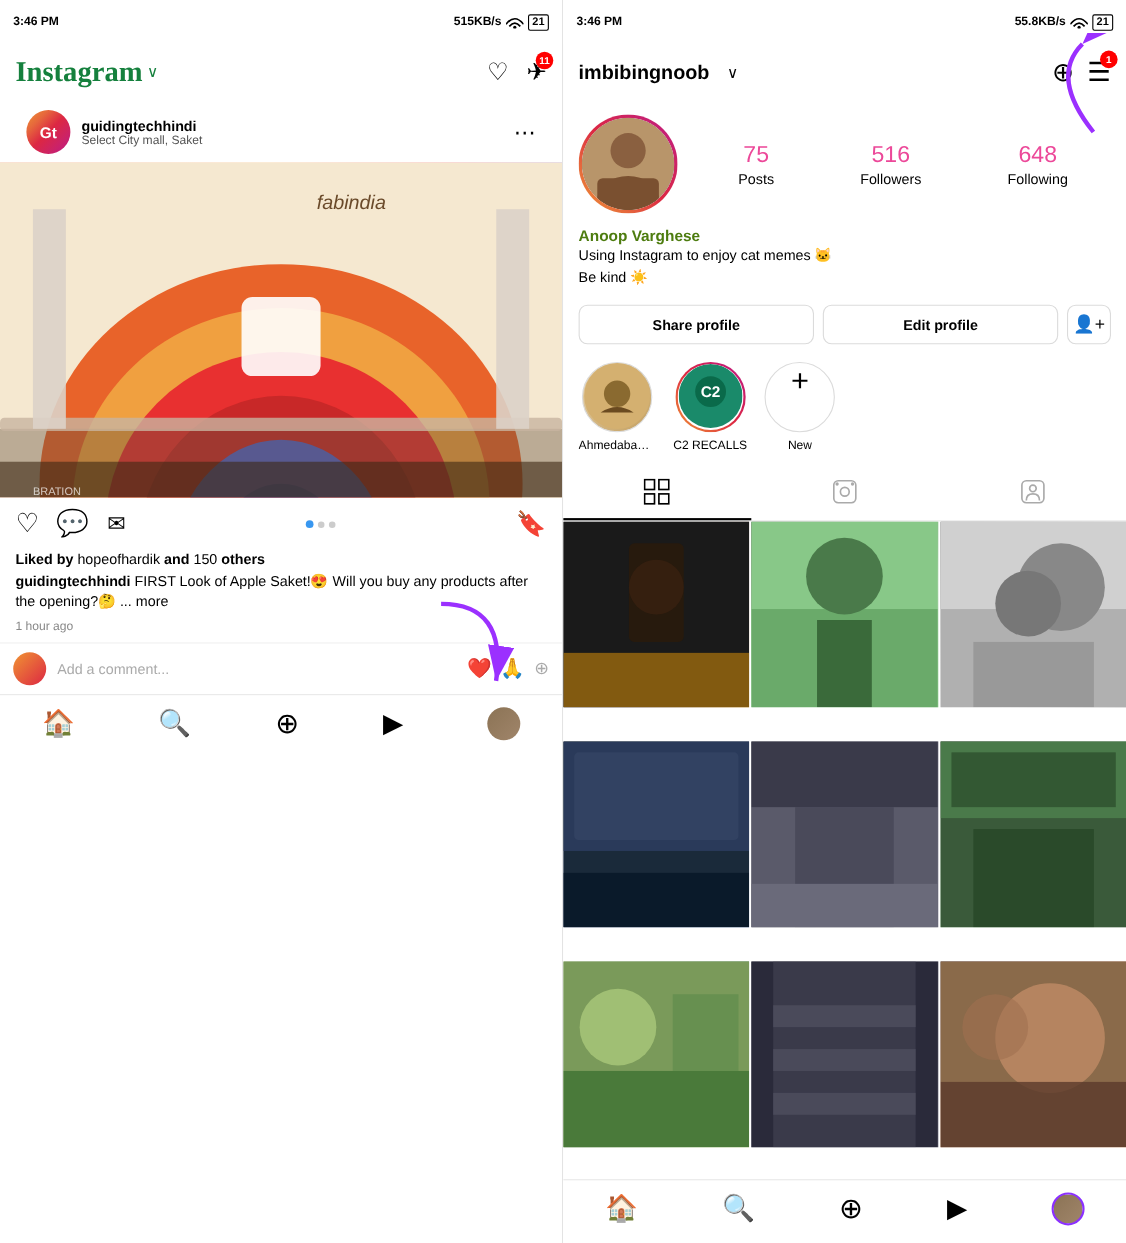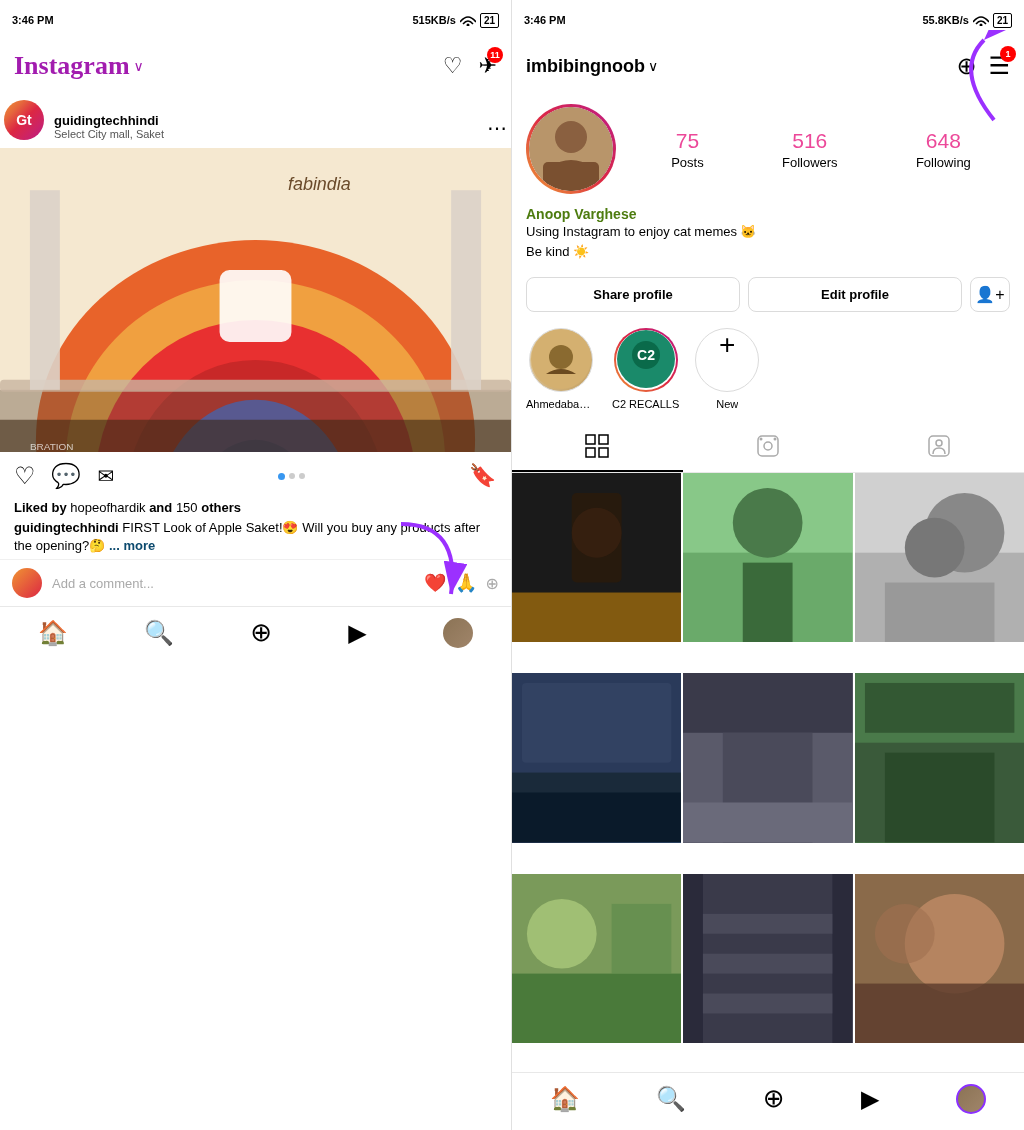--- a/index.html
+++ b/index.html
@@ -5,63 +5,63 @@
     * { margin: 0; padding: 0; box-sizing: border-box; }
     body { font-family: -apple-system, BlinkMacSystemFont, 'Segoe UI', sans-serif; width: 1024px; height: 1130px; display: flex; overflow: hidden; background: #fff; }
 
     
     .left-panel { width: 512px; height: 1130px; display: flex; flex-direction: column; border-right: 1px solid #e0e0e0; background: #fff; overflow: hidden; }
 
     .status-bar { display: flex; justify-content: space-between; align-items: center; padding: 20px 12px; font-size: 11px; font-weight: 700; color: #000; background: #fff; height: 24px; }
     .status-right { display: flex; align-items: center; gap: 4px; font-size: 11px; }
 
     .ig-header { display: flex; justify-content: space-between; align-items: center; padding: 8px 14px; height: 52px; }
-    .ig-logo { font-family: Georgia, serif; font-size: 26px; font-weight: 700; color: #a21caf; display: flex; align-items: center; gap: 4px; }
+    .ig-logo { font-family: Georgia, serif; font-size: 26px; font-weight: 700; color: #15803d; display: flex; align-items: center; gap: 4px; }
     .header-icons { display: flex; gap: 16px; align-items: center; }
     .icon-btn { position: relative; cursor: pointer; font-size: 22px; color: #000; }
     .badge { position: absolute; top: -6px; right: -6px; background: red; color: #fff; font-size: 9px; font-weight: 700; width: 16px; height: 16px; border-radius: 50%; display: flex; align-items: center; justify-content: center; }
 
-    .post-header { display: flex; align-items: flex-end; padding: 8px 4px; gap: 10px; }
+    .post-header { display: flex; align-items: center; padding: 8px 24px; gap: 10px; }
     .avatar-circle { width: 40px; height: 40px; border-radius: 50%; overflow: hidden; background: linear-gradient(135deg, #f09433, #e6683c, #dc2743, #cc2366, #bc1888); display: flex; align-items: center; justify-content: center; }
     .avatar-initials { color: #fff; font-size: 14px; font-weight: 700; }
     .post-user-info { flex: 1; }
     .post-username { font-weight: 600; font-size: 13px; color: #000; }
     .post-location { font-size: 11px; color: #555; }
     .more-btn { font-size: 20px; color: #000; cursor: pointer; }
 
     .post-image { width: 100%; height: 304px; background: linear-gradient(135deg, #e8632a 0%, #f0a040 30%, #e83030 50%, #3050c8 70%, #f0a840 90%); position: relative; overflow: hidden; display: flex; align-items: center; justify-content: center; }
 
     .post-actions-bar { display: flex; justify-content: space-between; align-items: center; padding: 10px 14px; }
     .post-actions-left { display: flex; gap: 16px; align-items: center; }
     .action-icon { font-size: 24px; color: #000; cursor: pointer; }
     .dots-indicator { display: flex; gap: 4px; align-items: center; }
     .dot { width: 6px; height: 6px; border-radius: 50%; background: #ccc; }
     .dot.active { background: #3897f0; width: 7px; height: 7px; }
 
     .post-likes { padding: 0 14px 4px; font-size: 13px; font-weight: 600; color: #000; }
     .post-likes span { font-weight: 400; }
     .post-caption { padding: 0 14px 4px; font-size: 13px; color: #000; line-height: 1.4; }
     .post-caption .username { font-weight: 700; }
-    .post-more { color: #0c4a6e; font-weight: bold; }
+    .post-more { color: #000000; }
     .post-time { padding: 4px 14px 8px; font-size: 11px; color: #888; }
 
     .comment-input-area { display: flex; align-items: center; padding: 8px 12px; gap: 10px; border-top: 1px solid #f0f0f0; }
     .comment-avatar { width: 30px; height: 30px; border-radius: 50%; background: linear-gradient(135deg, #f09433, #dc2743); }
     .comment-placeholder { flex: 1; font-size: 13px; color: #aaa; }
     .comment-reactions { display: flex; gap: 8px; align-items: center; font-size: 18px; }
 
     .bottom-nav { display: flex; justify-content: space-around; align-items: center; padding: 10px 0 16px; border-top: 1px solid #e8e8e8; background: #fff; }
     .nav-item { font-size: 24px; color: #000; cursor: pointer; position: relative; }
     .nav-avatar { width: 30px; height: 30px; border-radius: 50%; background: linear-gradient(135deg, #f09433, #dc2743, #bc1888); }
 
     
     .right-panel { width: 512px; height: 1130px; display: flex; flex-direction: column; background: #fff; overflow: hidden; }
 
     .rp-header { display: flex; justify-content: space-between; align-items: center; padding: 8px 14px; height: 52px; }
-    .rp-username { font-size: 18px; font-weight: 700; color: #000; display: flex; align-items: center; gap: 3px; }
+    .rp-username { font-size: 18px; font-weight: 700; color: #000; display: flex; align-items: center; gap: 16px; }
     .rp-header-icons { display: flex; gap: 12px; align-items: center; }
 
     .profile-stats { display: flex; align-items: center; padding: 12px 14px 8px; gap: 16px; }
     .profile-avatar { width: 90px; height: 90px; border-radius: 50%; border: 3px solid transparent; background: linear-gradient(white, white) padding-box, linear-gradient(45deg, #f09433, #e6683c, #dc2743, #cc2366, #bc1888) border-box; overflow: hidden; position: relative; }
     .profile-avatar-inner { width: 100%; height: 100%; border-radius: 50%; background: linear-gradient(135deg, #8B7355 0%, #A0856A 50%, #6B8E8E 100%); display: flex; align-items: center; justify-content: center; overflow: hidden; }
 
     .stats-container { flex: 1; display: flex; justify-content: space-around; }
     .stat-item { display: flex; flex-direction: column; align-items: center; gap: 2px; }
     .stat-number { font-size: 21px; font-weight: 400; color: #ec4899; }
     .stat-label { font-size: 13px; color: #000; }
@@ -193,20 +193,21 @@
   <div class="post-likes">
     Liked by <span>hopeofhardik</span> and <span>150</span> others
   </div>
 
   <div class="post-caption">
     <span class="username">guidingtechhindi</span>
     <span> FIRST Look of Apple Saket!😍 Will you buy any products after the opening?🤔</span>
     <span class="post-more">... more</span>
   </div>
 
+  <div class="post-time">1 hour ago</div>
 
   <div class="comment-input-area">
     <div class="comment-avatar"></div>
     <span class="comment-placeholder">Add a comment...</span>
     <div class="comment-reactions">
       <span>❤️</span>
       <span>🙏</span>
       <span style="font-size:16px; color:#aaa;">⊕</span>
     </div>
   </div>

